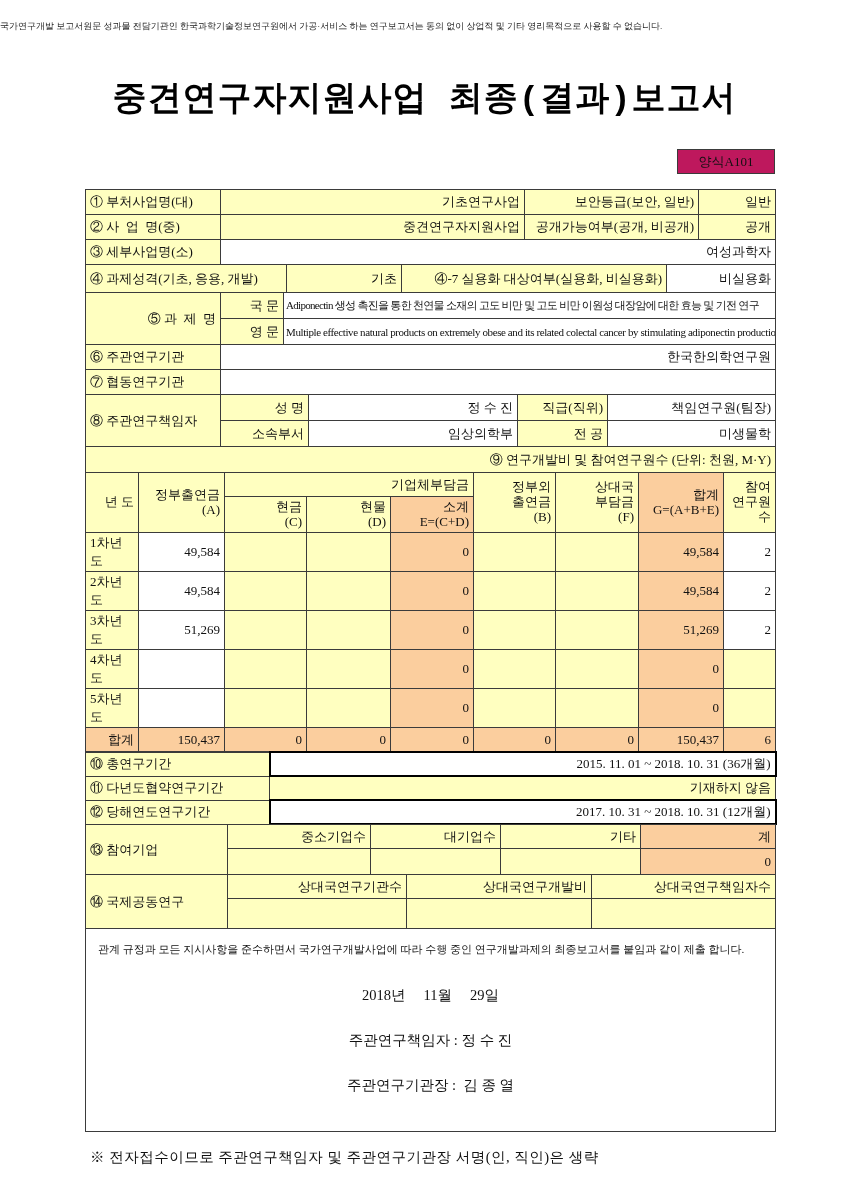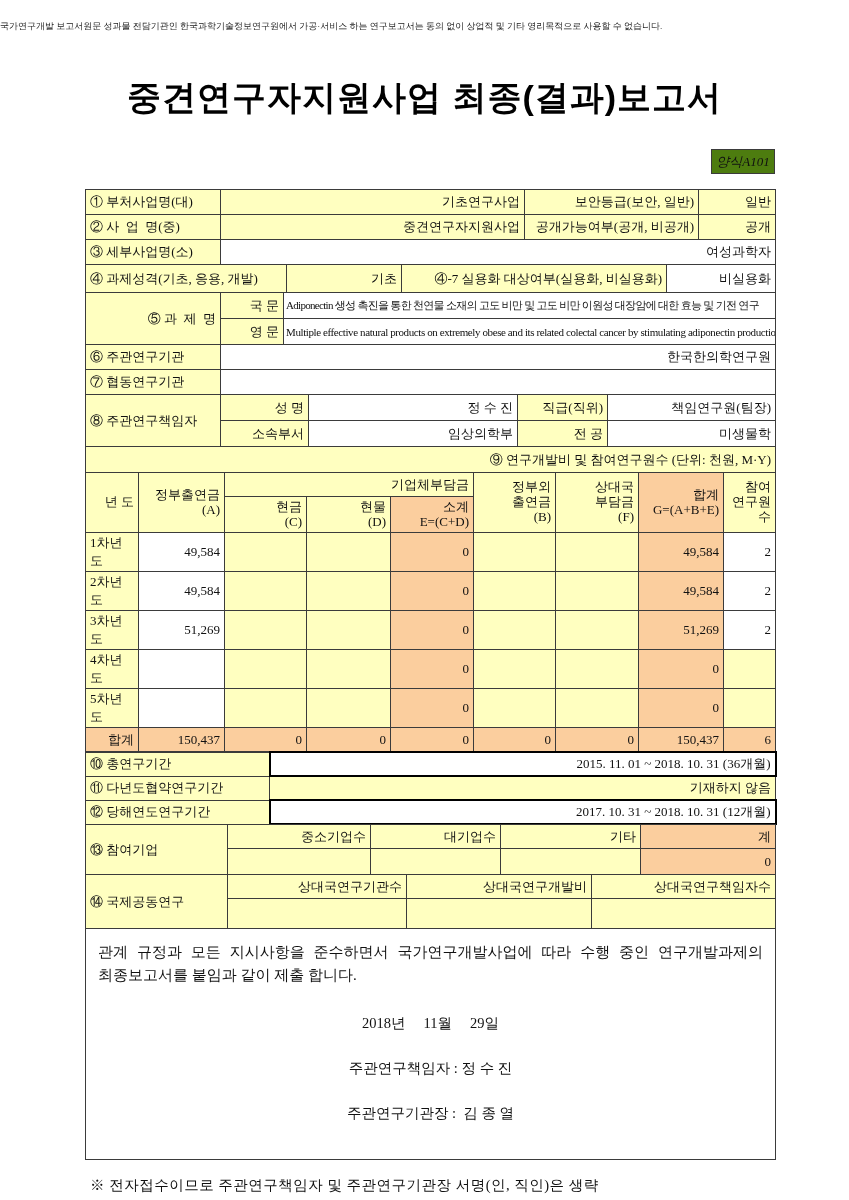--- a/index.html
+++ b/index.html
@@ -16,35 +16,34 @@
   .disclaimer {
     padding:20px 6px 0 0;
     text-align:left;
     font-size:9px;
     color:#222;
     letter-spacing:0px;
   }
   .doc-title {
     margin-top:42px;
     text-align:center;
-    font-family:Liberation Sans, sans-serif;
+    font-family:Liberation Mono, monospace;
     font-weight:bold;
     font-size:34px;
     letter-spacing:1px;
     color:#000;
   }
   .form-code-box {
-    width:64px; height:25px;
+    width:98px; height:25px;
     margin:28px 74px -1px auto;
     border:1px solid #3b3b3b;
-    background:#4d7c0f;
+    background:#be185d;
     text-align:center;
     font-size:13px;
     line-height:23px;
-    font-style:italic;
   }
   .tbl-wrap { width:690px; margin-left:85px;margin-top:16px; }
   table {
     border-collapse:collapse;
     table-layout:fixed;
     width:690px;
     margin-top:-1px;
   }
   td {
     border:1px solid #3b3b3b;
@@ -77,21 +76,21 @@
     white-space:nowrap;
     padding:1px 2px;
   }
   .thick { border:2px solid #000; background:#fff; }
   .decl-cell {
     height:196px;
     padding:10px 8px;
     vertical-align:top;
   }
   .decl-text {
-    font-size:15px;
+    font-size:11px;
     line-height:1.5;
     text-align:justify;
     padding:2px 4px;
     word-break:keep-all;
   }
   .decl-lines { margin-top:26px; text-align:center; }
   .decl-lines div { white-space:pre; font-size:14.5px; margin-bottom:26px; }
   .foot-note {
     margin:16px 0 8px 90px;
     font-size:14.5px;

